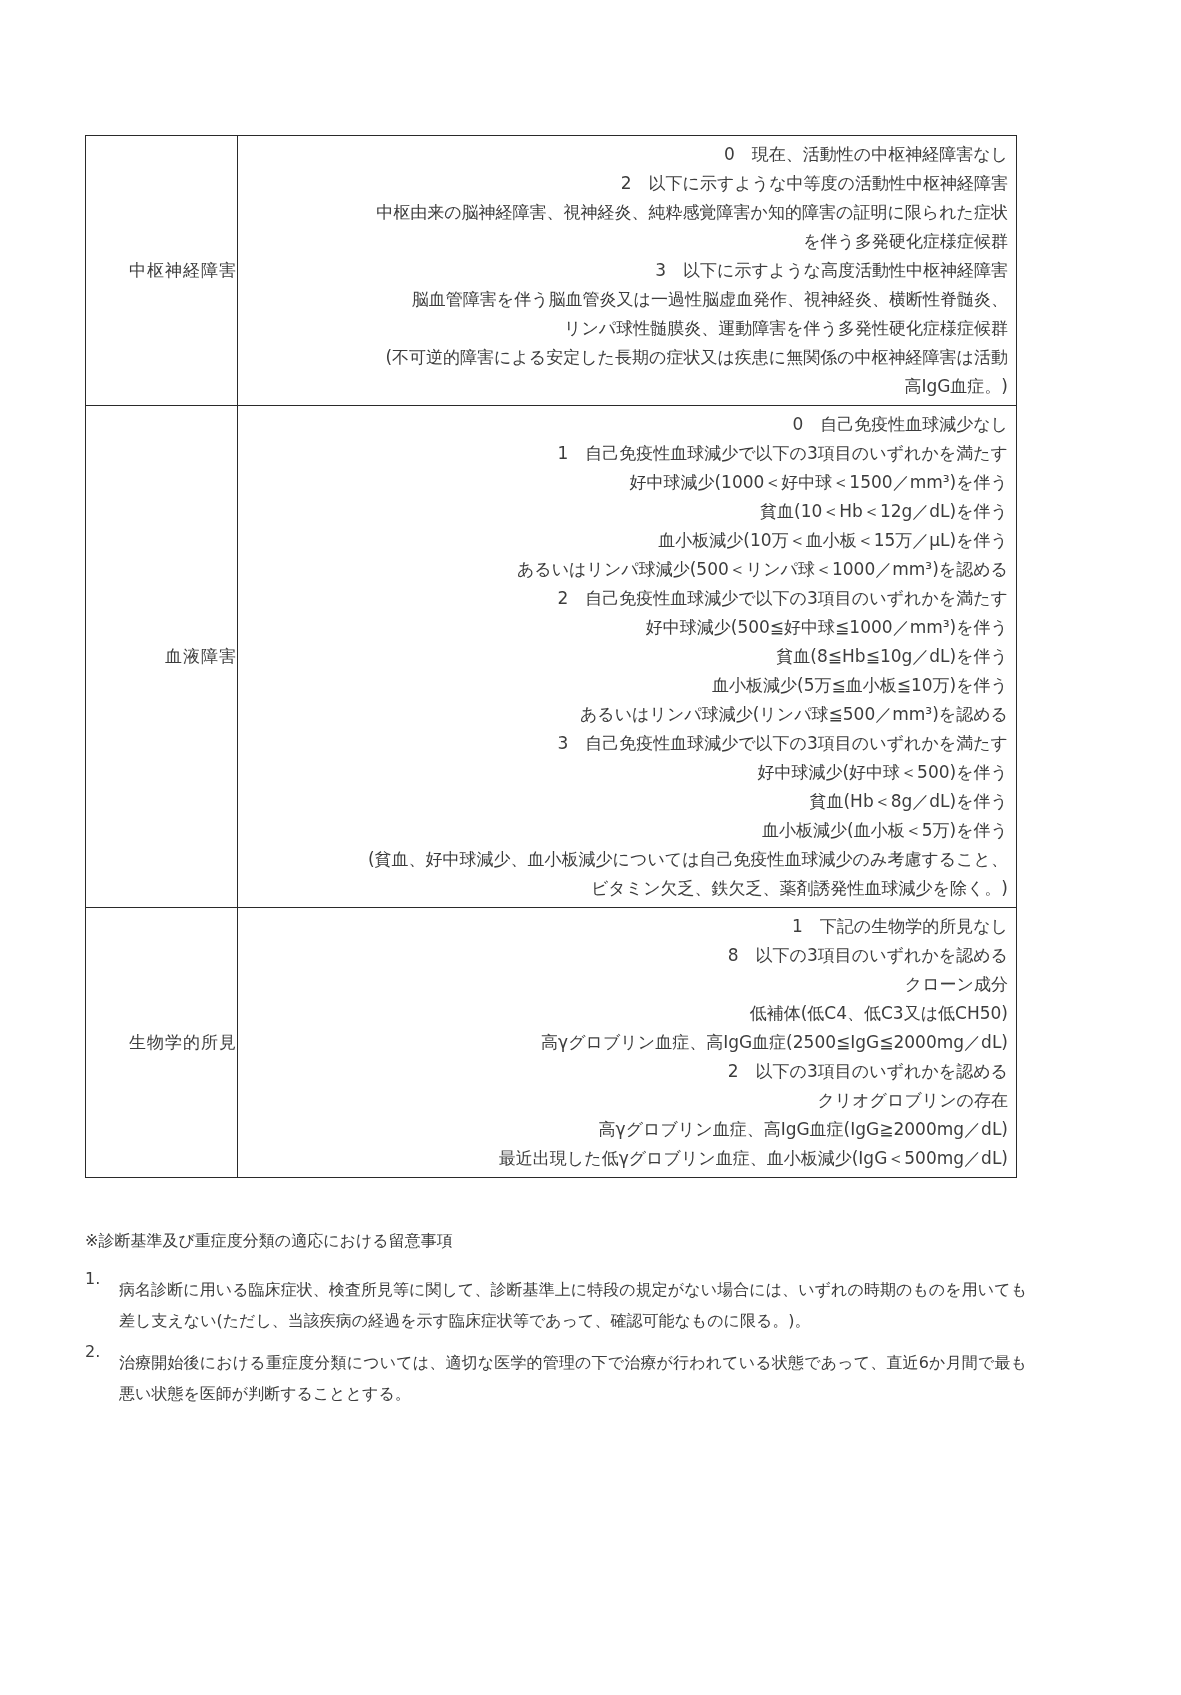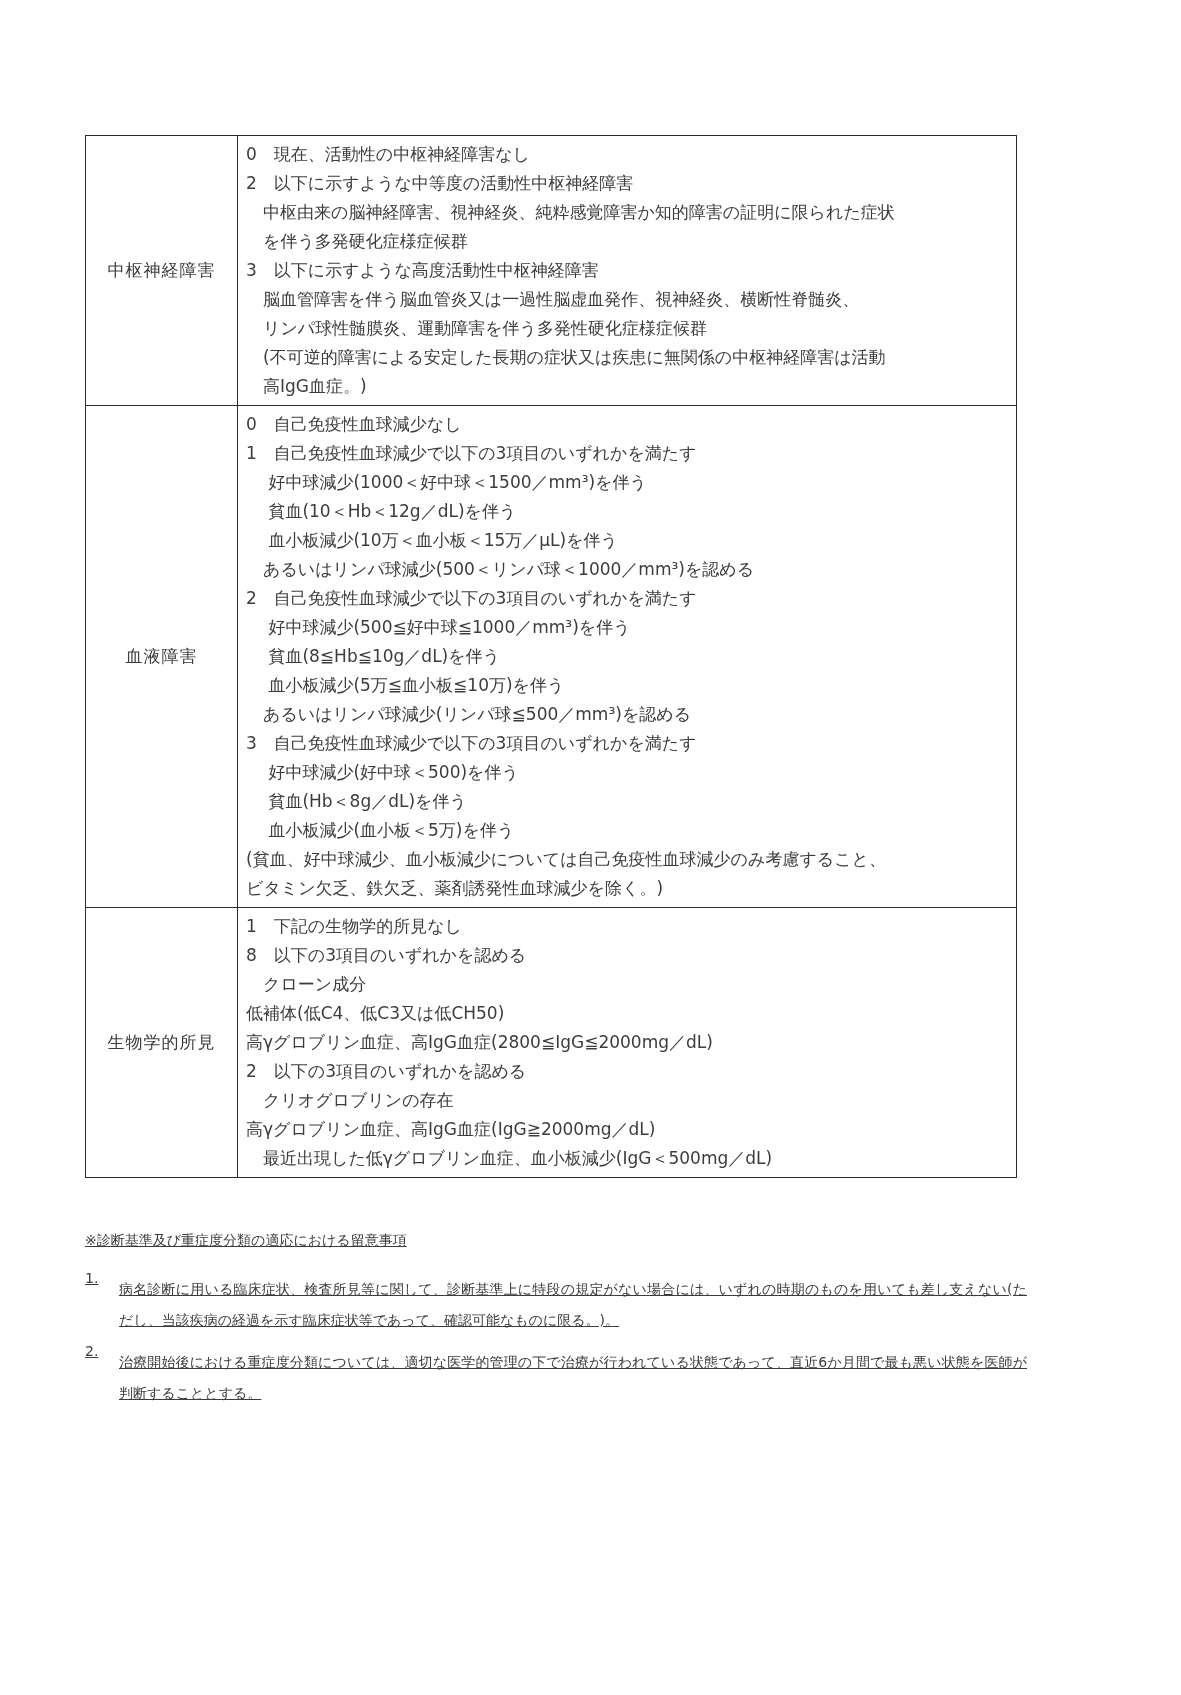--- a/index.html
+++ b/index.html
@@ -23,42 +23,42 @@
     table-layout: fixed;
   }
   .criteria-table th,
   .criteria-table td {
     border: 1.5px solid #2a2a2a;
   }
   .label-cell {
     width: 152px;
     font-weight: normal;
     font-size: 17px;
-    text-align: center;
+    text-align: right;
     vertical-align: middle;
     letter-spacing: 1px;
   }
   .content-cell {
     vertical-align: top;
     padding: 4px 8px 4px 8px;
   }
   .line {
     font-size: 17px;
     line-height: 29px;
     white-space: pre;
+    text-align: right;
   }
 
   .notes {
     position: absolute;
     left: 85px;
     top: 1225px;
     width: 942px;
-    font-size: 14px;
+    font-size: 16px;
     line-height: 31px;
-    text-decoration: underline;
   }
   .notes-title { margin-bottom: 7px; white-space: pre; }
   .note-item { display: flex; align-items: flex-start; }
   .note-num { flex: 0 0 34px; }
   .note-text { flex: 1 1 auto; text-align: justify; margin-top: 11px; }
 </style>
 </head>
 <body>
 
 <div class="page">
@@ -101,21 +101,21 @@
           <div class="line">ビタミン欠乏、鉄欠乏、薬剤誘発性血球減少を除く。)</div>
         </td>
       </tr>
       <tr>
         <th class="label-cell">生物学的所見</th>
         <td class="content-cell">
           <div class="line">1　下記の生物学的所見なし</div>
           <div class="line">8　以下の3項目のいずれかを認める</div>
           <div class="line">　クローン成分</div>
           <div class="line">低補体(低C4、低C3又は低CH50)</div>
-          <div class="line">高γグロブリン血症、高IgG血症(2800≦IgG≦2000mg／dL)</div>
+          <div class="line">高γグロブリン血症、高IgG血症(2500≦IgG≦2000mg／dL)</div>
           <div class="line">2　以下の3項目のいずれかを認める</div>
           <div class="line">　クリオグロブリンの存在</div>
           <div class="line">高γグロブリン血症、高IgG血症(IgG≧2000mg／dL)</div>
           <div class="line">　最近出現した低γグロブリン血症、血小板減少(IgG＜500mg／dL)</div>
         </td>
       </tr>
     </tbody>
   </table>
 
   <div class="notes">

